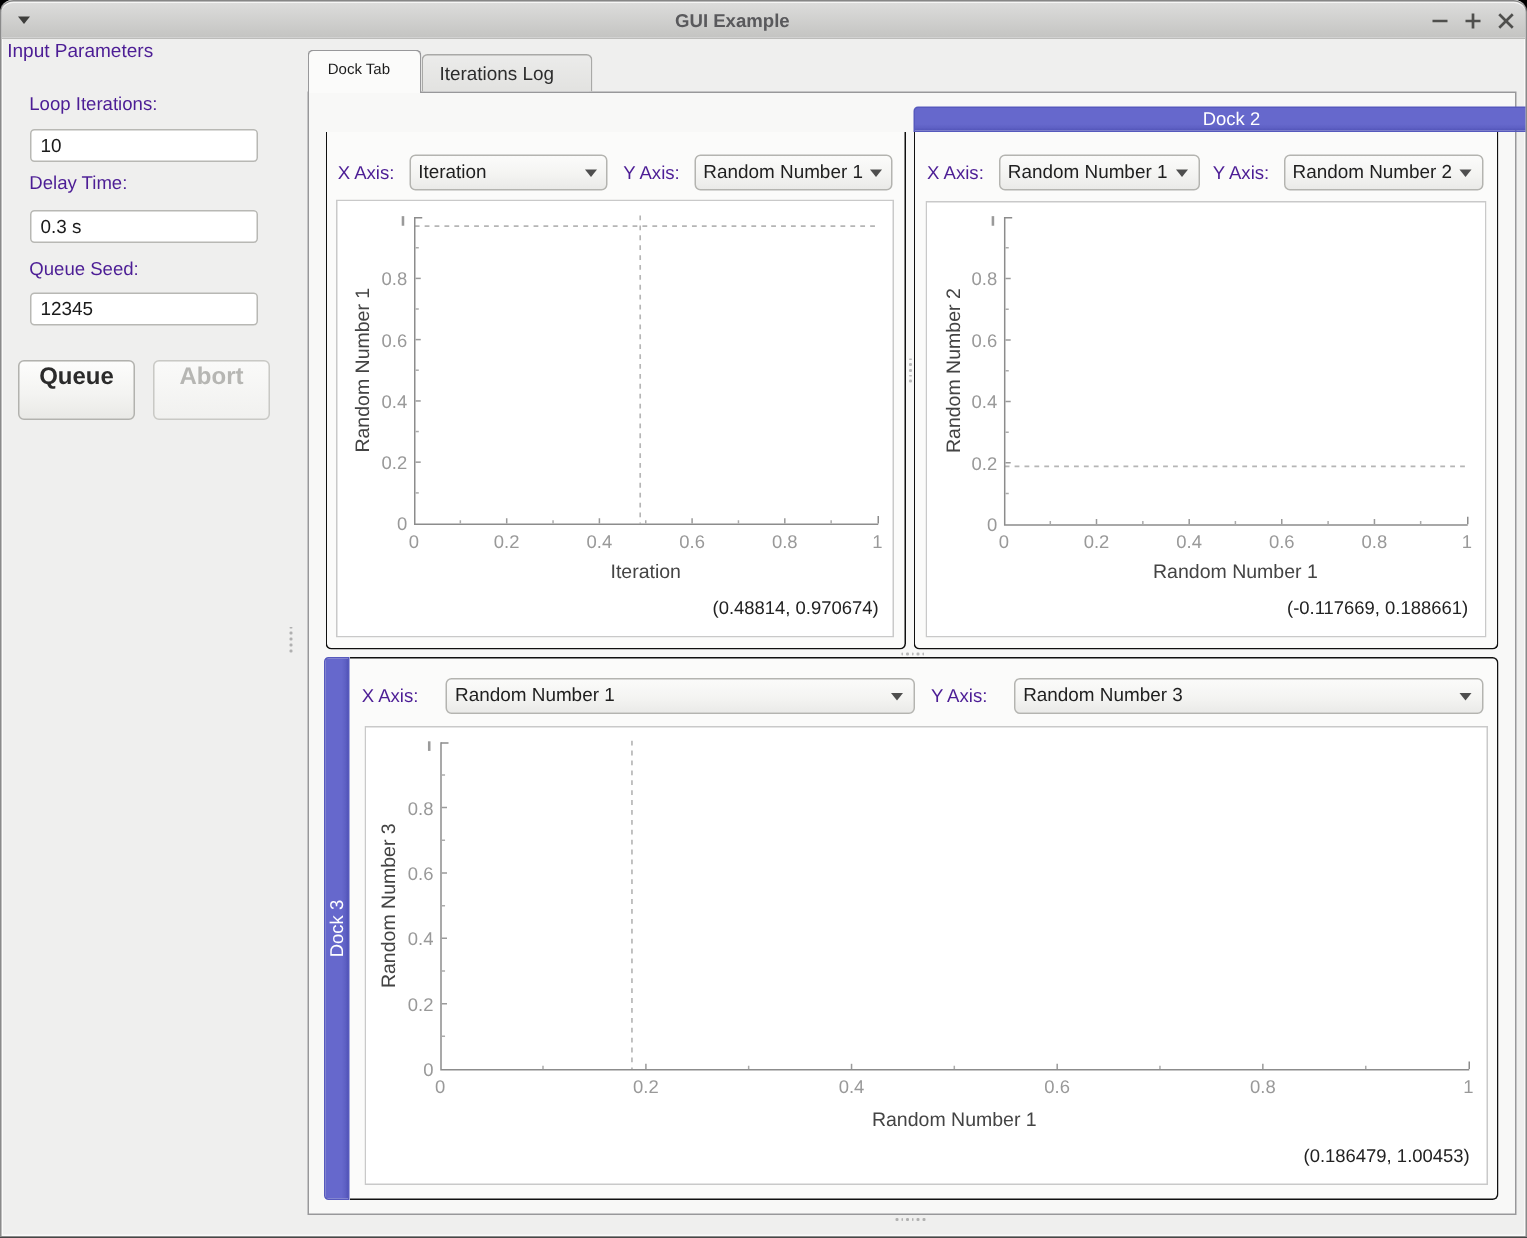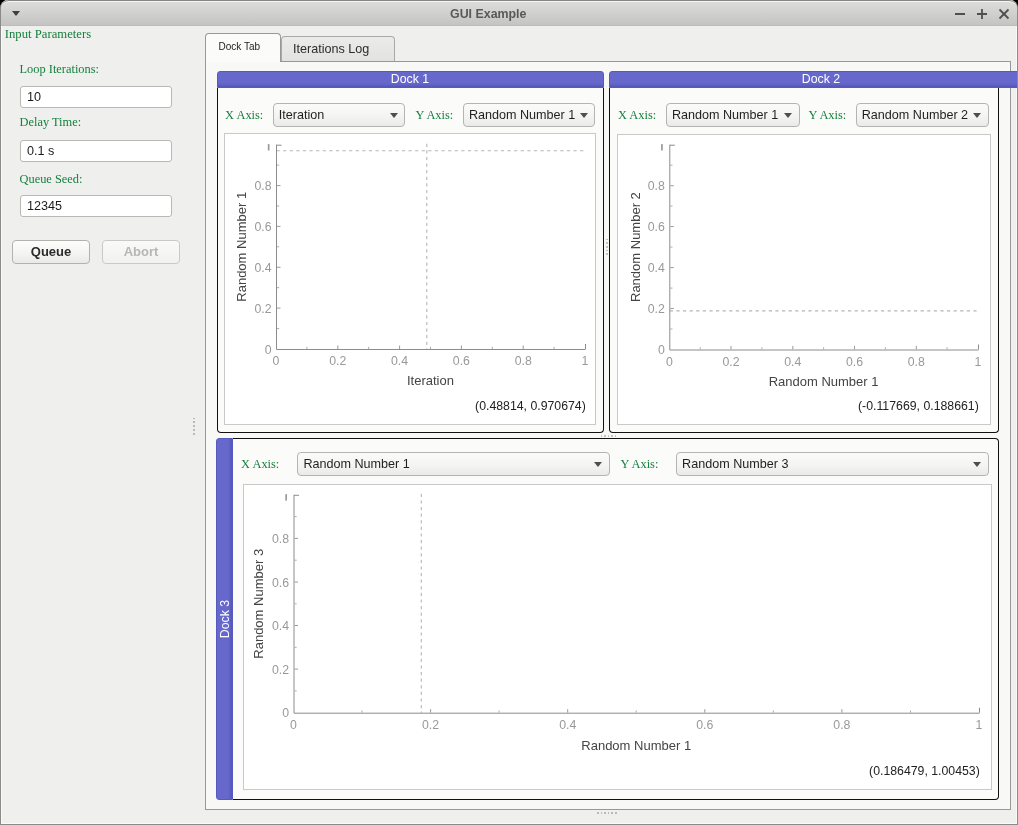--- a/index.html
+++ b/index.html
@@ -1,20 +1,20 @@
 <!DOCTYPE html>
 <html><head><meta charset="utf-8"><style>
 * { margin:0; padding:0; box-sizing:border-box; }
 html,body { background:#000000; } body { width:1018px; height:825px; font-family:"Liberation Sans", sans-serif; }
 #win { position:relative; width:1018px; height:825px; background:#efefee; border:1px solid #8a8a8a; border-top:none; border-radius:8px 8px 0 0; overflow:hidden; box-shadow: inset 1px 0 0 #fafaf9, inset -1px 0 0 #fafaf9, inset 0 -1px 0 #fafaf9; }
 #titlebar { position:absolute; left:0; top:0; width:1016px; height:26px; background:linear-gradient(#dddddc,#c4c4c2); border-top:1px solid #868686; border-bottom:1px solid #bcbcba; border-radius:8px 8px 0 0; box-shadow: inset 0 1px 0 #f6f6f5; }
 .t { position:absolute; white-space:nowrap; }
-.lbl { font-size:12.4px; color:#15803d; line-height:15px;font-family:Liberation Serif, serif; }
+.lbl { font-size:12.4px; color:#4c1d95; line-height:15px; }
 .inp { position:absolute; width:152px; height:22px; background:#ffffff; border:1px solid #b8b8b4; border-radius:3px; font-size:12.6px; color:#1a1a1a; line-height:20px; padding-left:6px; }
-.btn { position:absolute; width:78px; height:24px; border-radius:4px; font-size:13px; font-weight:bold; text-align:center; line-height:22px; }
+.btn { position:absolute; width:78px; height:40px; border-radius:4px; font-size:16px; font-weight:bold; text-align:center; line-height:22px; }
 .combo { position:absolute; background:linear-gradient(#fbfbfa,#f4f4f2 55%,#eaeae8); border:1px solid #b4b4b0; border-radius:4px; }
 .ctext { position:absolute; left:5px; top:50%; transform:translateY(-50%); font-size:12.6px; color:#1f1f1f; line-height:15px; white-space:nowrap; }
 .carrow { position:absolute; right:6.7px; top:50%; margin-top:-2px; width:0; height:0; border-left:4.5px solid transparent; border-right:4.5px solid transparent; border-top:5px solid #4e4e4e; }
 .ptitle { position:absolute; height:16.7px; background:linear-gradient(#6668cc 72%,#5e60c4 88%,#5254b8); border:1px solid #5659bd; border-radius:3px 3px 0 0; color:#ffffff; font-size:12.3px; text-align:center; line-height:15px; }
 .dockbox { position:absolute; background:#fbfbfa; border:1.5px solid #101010; border-radius:4px; }
 </style></head><body>
 <div id="win">
 <div id="titlebar">
  <div style="position:absolute;left:11px;top:10px;width:0;height:0;border-left:4.5px solid transparent;border-right:4.5px solid transparent;border-top:5px solid #3e3e3c"></div>
  <div class="t" style="left:449px;top:6px;font-size:12.4px;font-weight:bold;color:#59595c">GUI Example</div>
@@ -26,36 +26,35 @@
    <line x1="50.5" y1="8.5" x2="59.5" y2="17.5"></line>
           <line x1="59.5" y1="8.5" x2="50.5" y2="17.5"></line>
    </g>
  </svg>
 </div>
 
 <div class="t lbl" style="left:3.8px;top:26.5px;font-size:12.7px">Input Parameters</div>
 <div class="t lbl" style="left:18.5px;top:62px">Loop Iterations:</div>
 <div class="inp" style="left:19px;top:85.5px">10</div>
 <div class="t lbl" style="left:18.5px;top:114.5px">Delay Time:</div>
-<div class="inp" style="left:19px;top:140px">0.1 s</div>
+<div class="inp" style="left:19px;top:140px">0.3 s</div>
 <div class="t lbl" style="left:18.5px;top:171.5px">Queue Seed:</div>
 <div class="inp" style="left:19px;top:194.5px">12345</div>
 <div class="btn" style="left:11px;top:240px;border:1px solid #b2b2ae;background:linear-gradient(#fdfdfc,#f3f3f1 60%,#e9e9e6);color:#2b2b2b">Queue</div>
 <div class="btn" style="left:101px;top:240px;border:1px solid #c9c9c5;background:linear-gradient(#fafaf9,#f1f1ef);color:#b6b6b3">Abort</div>
 <div style="position:absolute;left:192px;top:417.5px;width:1.5px;height:1.5px;background:#b0b0b0;border-radius:50%"></div>
 <div style="position:absolute;left:192px;top:421.4px;width:1.5px;height:1.5px;background:#b0b0b0;border-radius:50%"></div>
 <div style="position:absolute;left:192px;top:425.3px;width:1.5px;height:1.5px;background:#b0b0b0;border-radius:50%"></div>
 <div style="position:absolute;left:192px;top:429.2px;width:1.5px;height:1.5px;background:#b0b0b0;border-radius:50%"></div>
 <div style="position:absolute;left:192px;top:433.1px;width:1.5px;height:1.5px;background:#b0b0b0;border-radius:50%"></div>
 <div style="position:absolute;left:204px;top:61px;width:805.5px;height:748.5px;border:1px solid #98989a;background:#f8f8f7"></div>
 <div style="position:absolute;left:280px;top:35.5px;width:114px;height:25.5px;background:linear-gradient(#ebebea,#e2e2e0);border:1px solid #a9a9a7;border-bottom:none;border-radius:4px 4px 0 0"></div>
 <div class="t" style="left:292px;top:41.5px;font-size:12.6px;color:#2d2d2d">Iterations Log</div>
 <div style="position:absolute;left:204px;top:32.5px;width:76px;height:29.5px;background:#fbfbfa;border:1px solid #98989a;border-bottom:none;border-radius:4px 4px 0 0"></div>
 <div class="t" style="left:217.5px;top:41px;font-size:10px;color:#1c1c1c">Dock Tab</div>
-<div class="ptitle" style="left:215.5px;top:71px;width:387px">Dock 1</div>
 <div class="dockbox" style="left:215.5px;top:87.7px;width:387px;height:345.8px;border-top:none;border-radius:0 0 4px 4px"></div>
 <div class="t lbl" style="left:224.1px;top:107.8px">X Axis:</div>
 <div class="combo" style="left:271.8px;top:103.2px;width:132.6px;height:23.5px">
       <span class="ctext">Iteration</span>
       <span class="carrow"></span>
     </div>
 <div class="t lbl" style="left:414.5px;top:107.8px">Y Axis:</div>
 <div class="combo" style="left:461.9px;top:103.2px;width:132.4px;height:23.5px">
       <span class="ctext">Random Number 1</span>
       <span class="carrow"></span>

